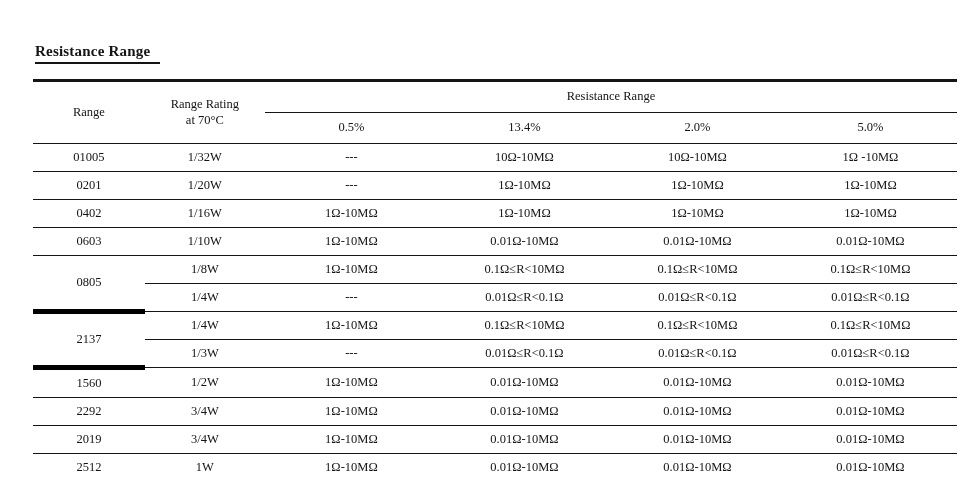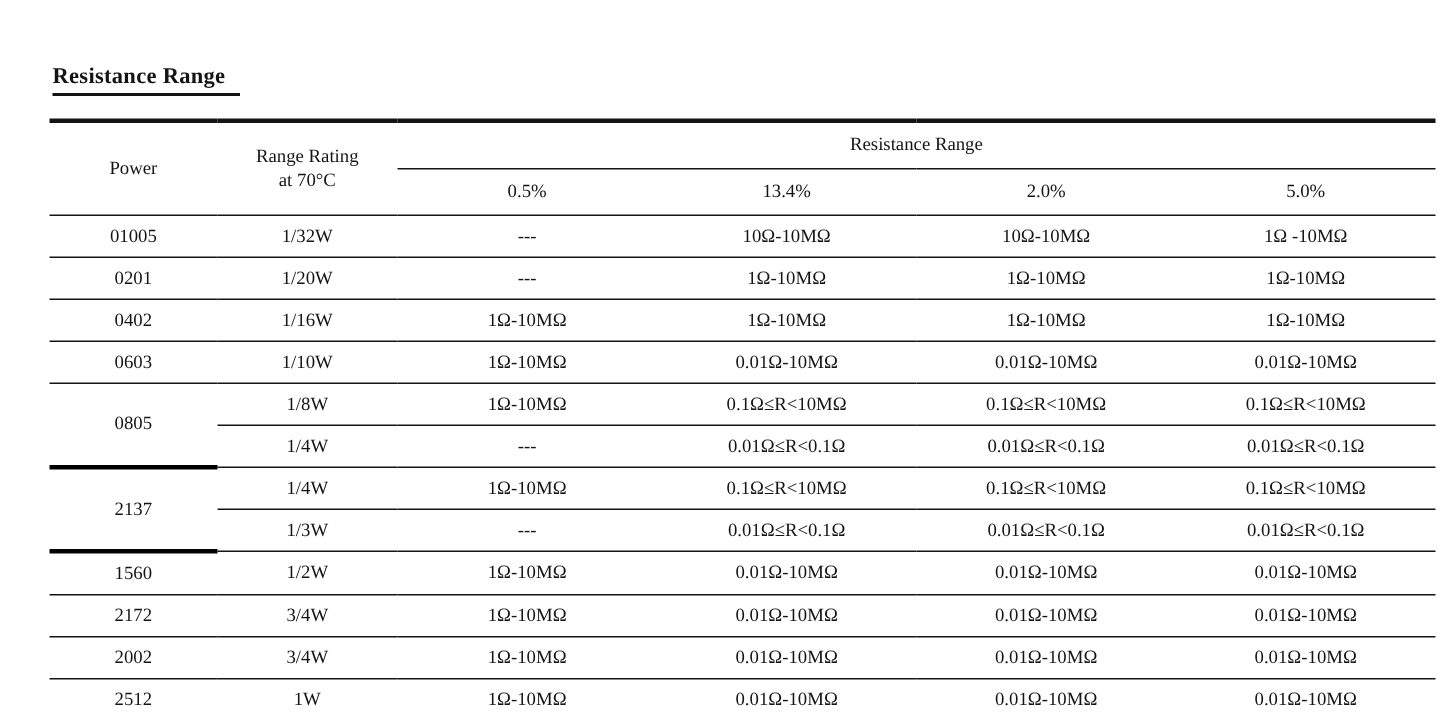--- a/index.html
+++ b/index.html
@@ -39,21 +39,21 @@
     text-align: center;
     vertical-align: middle;
     padding: 0;
     line-height: 1.25;
     height: 27px;
     overflow: hidden;
     white-space: nowrap;
   }
   table.tbl tr.hdr-a td { height: 30px; }
   table.tbl tr.hdr-b td { height: 30px; }
-  table.tbl td.span2 { border-bottom: 3px solid #000000; }
+  table.tbl td.span2 { border-bottom: 5px solid #000000; }
   col.c-type  { width: 12.1%; }
   col.c-power { width: 13.0%; }
   col.c-tol   { width: 18.725%; }
 </style>
 </head>
 <body>
 
 <div class="page">
 
   <div class="title">Resistance Range</div>
@@ -63,21 +63,21 @@
       <col class="c-type">
         <col class="c-power">
       <col class="c-tol">
         <col class="c-tol">
         <col class="c-tol">
         <col class="c-tol">
     </colgroup>
 
     <tbody>
         <tr class="hdr-a">
-      <td rowspan="2">Power</td>
+      <td rowspan="2">Range</td>
       <td rowspan="2">
         <div>Range Rating</div>
         <div>at 70°C</div>
       </td>
       <td colspan="4">Resistance Range</td>
     </tr>
     <tr class="hdr-b">
       <td>0.5%</td>
       <td>13.4%</td>
       <td>2.0%</td>
@@ -155,30 +155,30 @@
     <tr>
       <td>1560</td>
       <td>1/2W</td>
       <td>1Ω-10MΩ</td>
       <td>0.01Ω-10MΩ</td>
       <td>0.01Ω-10MΩ</td>
       <td>0.01Ω-10MΩ</td>
     </tr>
 
     <tr>
-      <td>2172</td>
+      <td>2292</td>
       <td>3/4W</td>
       <td>1Ω-10MΩ</td>
       <td>0.01Ω-10MΩ</td>
       <td>0.01Ω-10MΩ</td>
       <td>0.01Ω-10MΩ</td>
     </tr>
 
     <tr>
-      <td>2002</td>
+      <td>2019</td>
       <td>3/4W</td>
       <td>1Ω-10MΩ</td>
       <td>0.01Ω-10MΩ</td>
       <td>0.01Ω-10MΩ</td>
       <td>0.01Ω-10MΩ</td>
     </tr>
 
     <tr>
       <td>2512</td>
       <td>1W</td>

